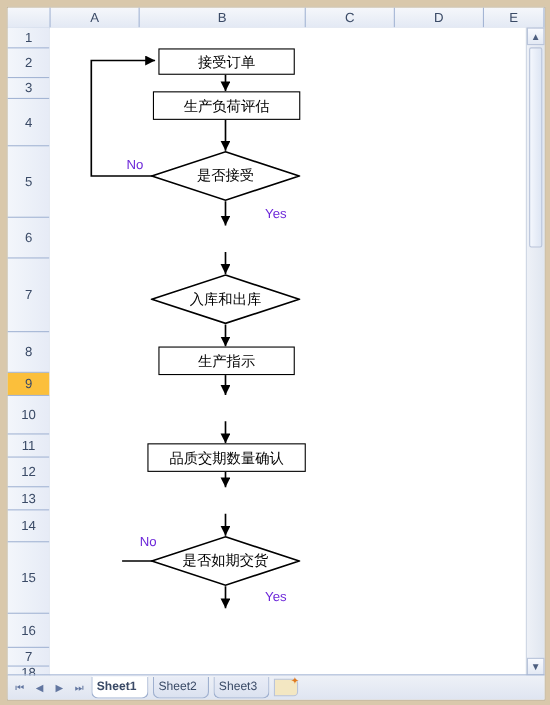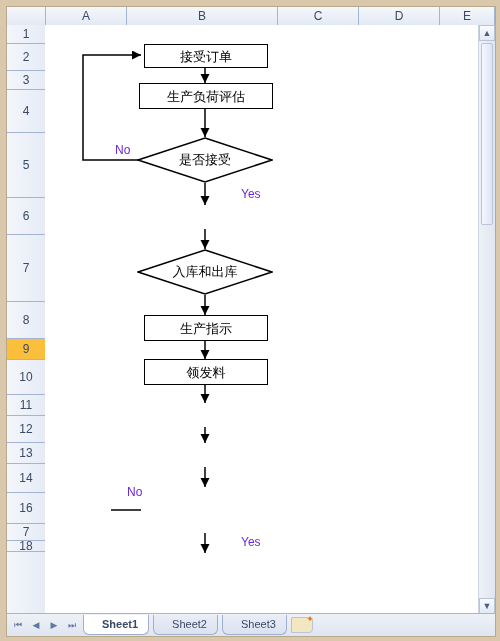--- a/index.html
+++ b/index.html
@@ -124,21 +124,21 @@
   .tabs .navicon {
     width: 14px; height: 14px;
     margin-left: 4px;
     display: inline-flex;
     align-items: center; justify-content: center;
     color: #6276a0;
     font-size: 9px;
   }
   .tabs .tab {
     margin-left: 4px;
-    padding: 2px 10px 0 18px;
+    padding: 2px 10px 0 4px;
     height: 17px;
     border: 1px solid #9fb0cf;
     border-top: none;
     border-radius: 0 0 6px 6px;
     line-height: 15px;
   }
   .tabs .tab.active {
     background: #fff;
     font-weight: bold;
   }
@@ -205,20 +205,21 @@
     <div class="r" style="height:64px">5</div>
     <div class="r" style="height:36px">6</div>
     <div class="r" style="height:66px">7</div>
     <div class="r" style="height:36px">8</div>
     <div class="r sel" style="height:20px">9</div>
     <div class="r" style="height:34px">10</div>
     <div class="r" style="height:20px">11</div>
     <div class="r" style="height:26px">12</div>
     <div class="r" style="height:20px">13</div>
     <div class="r" style="height:28px">14</div>
+    <div class="r" style="height:64px">15</div>
     <div class="r" style="height:30px">16</div>
     <div class="r" style="height:16px">7</div>
     <div class="r" style="height:10px">18</div>
   </div>
 
   <div class="sheet">
 
     <svg style="position:absolute;left:0;top:0;width:100%;height:100%">
       <defs>
         <marker id="ah" markerWidth="8" markerHeight="8" refX="6" refY="3" orient="auto">
@@ -268,26 +269,34 @@
         </svg>
       <div class="lbl">
           <span>入库和出库</span>
         </div>
     </div>
 
     <div class="box" style="left:99px; top:290px; width:122px; height:24px">
         <span>生产指示</span>
       </div>
 
-    <div class="box" style="left:99px; top:334px; width:122px; height:24px">
-        <span>领发料</span>
+
+    <div class="box" style="left:89px; top:378px; width:142px; height:24px">
+        <span>品质交期数量确认</span>
       </div>
 
 
-
+    <div class="dia" style="left:92px; top:462px; width:136px; height:46px">
+      <svg viewBox="0 0 136 46">
+          <polygon points="68,1 135,23 68,45 1,23" fill="#fff" stroke="#000" stroke-width="1.5"></polygon>
+        </svg>
+      <div class="lbl">
+          <span>是否如期交货</span>
+        </div>
+    </div>
     <div class="small" style="left:70px; top:460px">No</div>
     <div class="small" style="left:184px; top:510px">Yes</div>
 
 
   </div>
 
   <div class="vscroll">
     <div class="btn">▲</div>
     <div class="thumb"></div>
     <div class="btn dn">▼</div>

